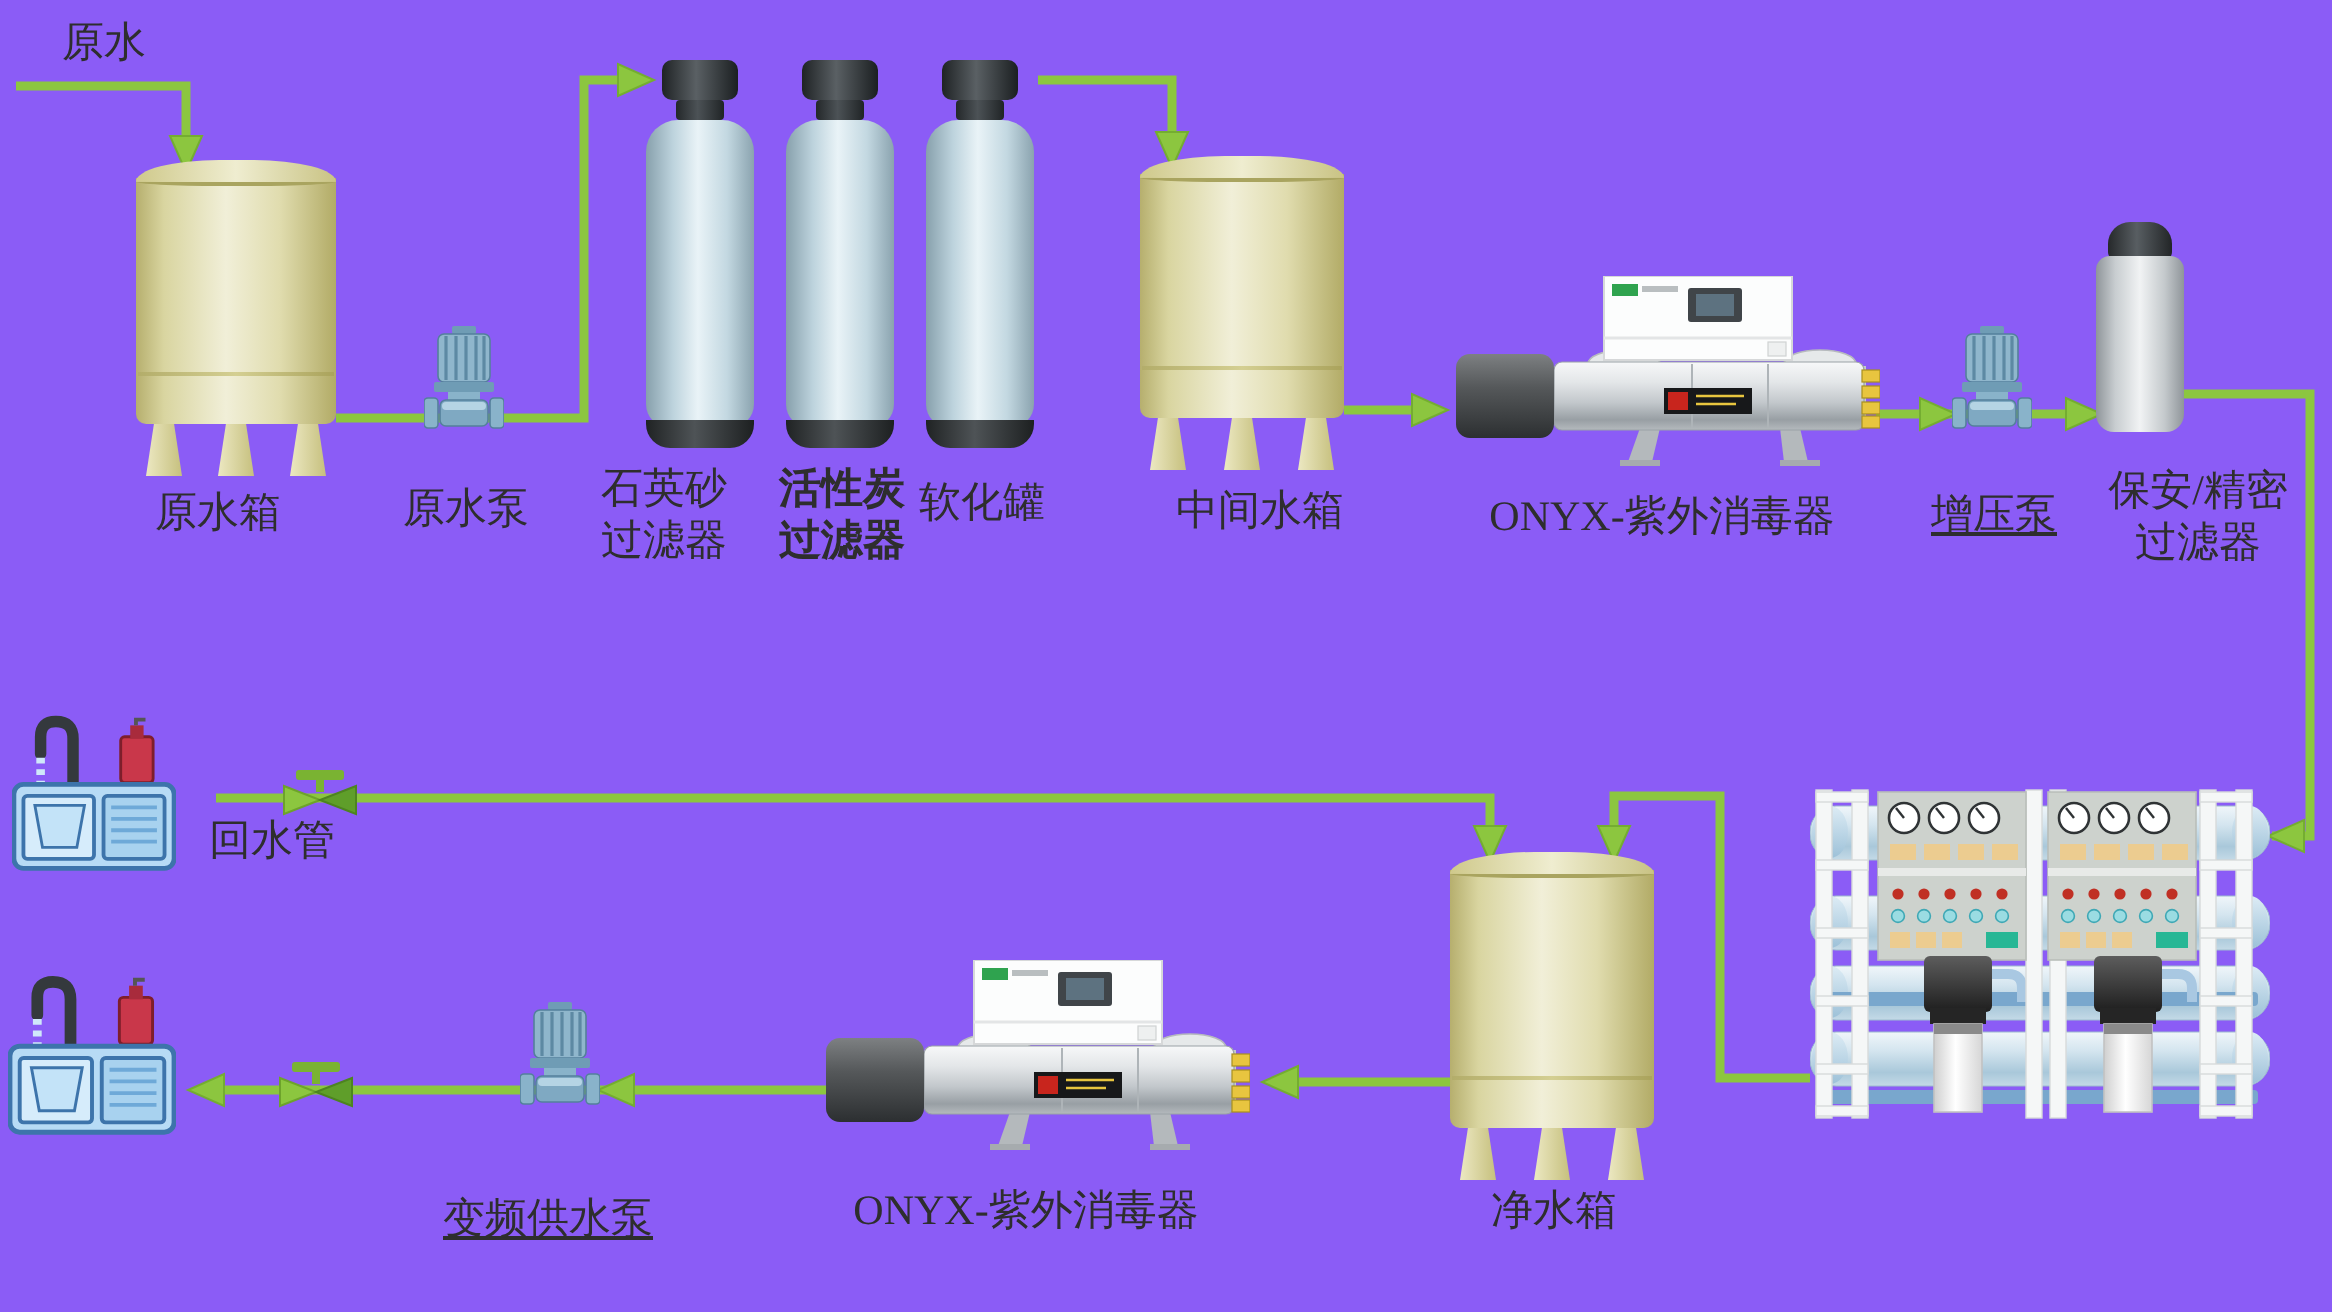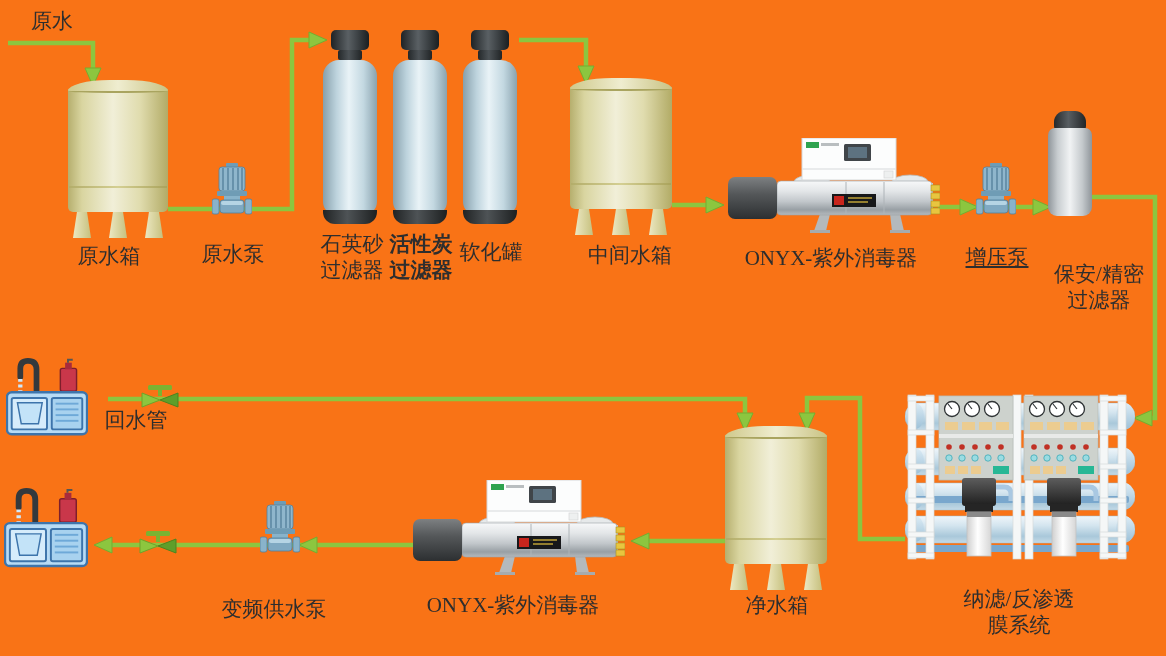--- a/index.html
+++ b/index.html
@@ -1,16 +1,16 @@
 <!DOCTYPE html>
 <html><head>
 <meta charset="utf-8">
 <style>
   html,body{margin:0;padding:0;background:#ffffff;}
-  #canvas{position:relative;width:1166px;height:656px;background:#f97316;overflow:hidden;
+  #canvas{position:relative;width:1166px;height:656px;background:#8b5cf6;overflow:hidden;
           font-family:"Liberation Serif","DejaVu Serif",serif;}
   svg{display:block;}
   .pipes{position:absolute;left:0;top:0;z-index:1;}
   .equip{position:absolute;z-index:2;}
   .lbl{position:absolute;z-index:3;transform:translateX(-50%);text-align:center;
        font-size:21px;line-height:26px;color:#2e2e2e;white-space:nowrap;}
   .lbl span{display:block;}
 
   
   .tank{position:absolute;z-index:2;}
@@ -477,54 +477,50 @@
 
   <div class="lbl" style="left:52px;top:8px;">
     <span>原水</span>
   </div>
   <div class="lbl" style="left:109px;top:243px;">
     <span>原水箱</span>
   </div>
   <div class="lbl" style="left:233px;top:241px;">
     <span>原水泵</span>
   </div>
-  <div class="lbl" style="left:352px;top:231px;">
+  <div class="lbl" style="left:332px;top:231px;">
     <span>石英砂</span>
     <span>过滤器</span>
   </div>
   <div class="lbl" style="left:421px;top:231px;font-weight:bold;">
     <span>活性炭</span>
     <span>过滤器</span>
   </div>
   <div class="lbl" style="left:491px;top:241px;font-family:Liberation Mono, monospace;">
     <span>软化罐</span>
   </div>
   <div class="lbl" style="left:630px;top:242px;">
     <span>中间水箱</span>
   </div>
   <div class="lbl" style="left:831px;top:245px;">
     <span>ONYX-紫外消毒器</span>
   </div>
   <div class="lbl" style="left:997px;top:244px;text-decoration:underline;">
     <span>增压泵</span>
   </div>
-  <div class="lbl" style="left:1099px;top:261px;">
+  <div class="lbl" style="left:1099px;top:232px;">
     <span>保安/精密</span>
     <span>过滤器</span>
   </div>
   <div class="lbl" style="left:136px;top:407px;">
     <span>回水管</span>
   </div>
   <div class="lbl" style="left:777px;top:592px;">
     <span>净水箱</span>
   </div>
-  <div class="lbl" style="left:1019px;top:586px;">
-    <span>纳滤/反渗透</span>
-    <span>膜系统</span>
-  </div>
   <div class="lbl" style="left:513px;top:592px;">
     <span>ONYX-紫外消毒器</span>
   </div>
-  <div class="lbl" style="left:274px;top:596px;">
+  <div class="lbl" style="left:274px;top:596px;text-decoration:underline;">
     <span>变频供水泵</span>
   </div>
 
 </div>
 
 </body></html>

